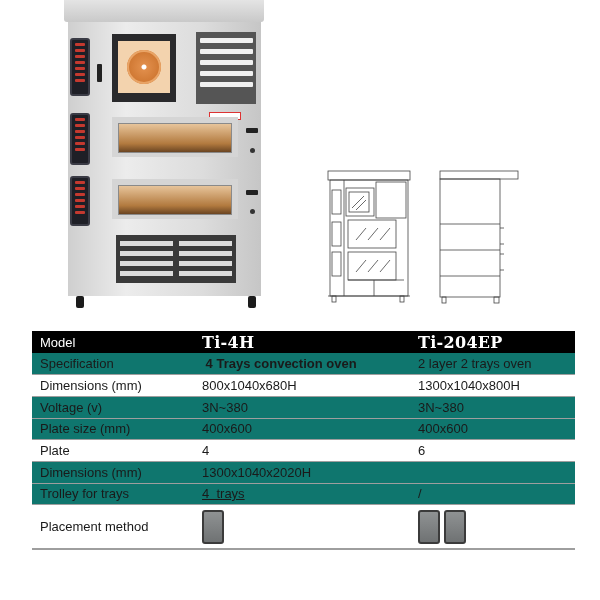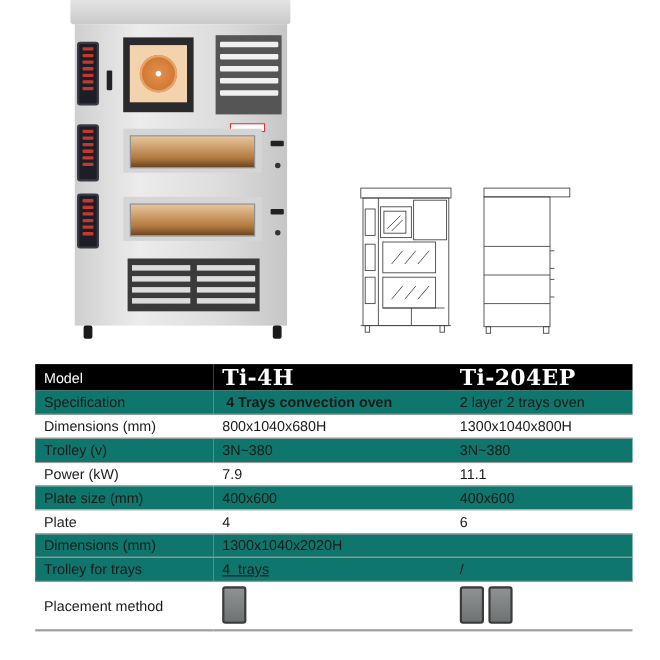--- a/index.html
+++ b/index.html
@@ -35,21 +35,21 @@
 
   
   .drawing { position: absolute; }
 
   
   .spec-table { position: absolute; left: 32px; top: 331px; width: 543px; border-collapse: collapse; font-size: 13px; }
   .spec-table td { height: 21.7px; padding: 0 0 0 8px; vertical-align: middle; white-space: nowrap;
     border-bottom: 1.5px solid #9e9e9e; }
   .spec-table tr.hdr td { background: #000; color: #fff; border-bottom: none; height: 22px; }
   .spec-table tr.hdr td.lbl { font-size: 13px; }
-  .spec-table tr.hdr td.mdl { font-family: "DejaVu Serif", "Liberation Serif", serif; font-weight: bold; font-size: 20px; letter-spacing: 0.3px; }
+  .spec-table tr.hdr td.mdl { font-family: "DejaVu Serif", "Liberation Serif", serif; font-weight: bold; font-size: 16px; letter-spacing: 0.3px; }
   .spec-table tr.alt td { background: #0f766e; }
   .spec-table td.c1 { width: 162px; }
   .spec-table td.c2 { width: 216px; }
   .spec-table tr.placement td { height: 44px; border-bottom: 2px solid #9e9e9e; }
   .tray-icon { display: inline-block; width: 22px; height: 34px; border: 2px solid #3b3b3b; border-radius: 3px;
     background: linear-gradient(#8f9293, #6f7273); vertical-align: middle; margin-right: 4px; }
 </style>
 </head>
 <body>
 
@@ -175,28 +175,23 @@
     <td class="c1">Specification</td>
     <td class="c2" style="white-space:pre;font-weight:bold;"> 4 Trays convection oven</td>
     <td>2 layer 2 trays oven</td>
   </tr>
   <tr>
     <td class="c1">Dimensions (mm)</td>
     <td class="c2">800x1040x680H</td>
     <td>1300x1040x800H</td>
   </tr>
   <tr class="alt">
-    <td class="c1">Trolley (v)</td>
+    <td class="c1">Voltage (v)</td>
     <td class="c2">3N~380</td>
     <td>3N~380</td>
-  </tr>
-  <tr>
-    <td class="c1">Power (kW)</td>
-    <td class="c2">7.9</td>
-    <td>11.1</td>
   </tr>
   <tr class="alt">
     <td class="c1">Plate size (mm)</td>
     <td class="c2">400x600</td>
     <td>400x600</td>
   </tr>
   <tr>
     <td class="c1">Plate</td>
     <td class="c2">4</td>
     <td>6</td>

